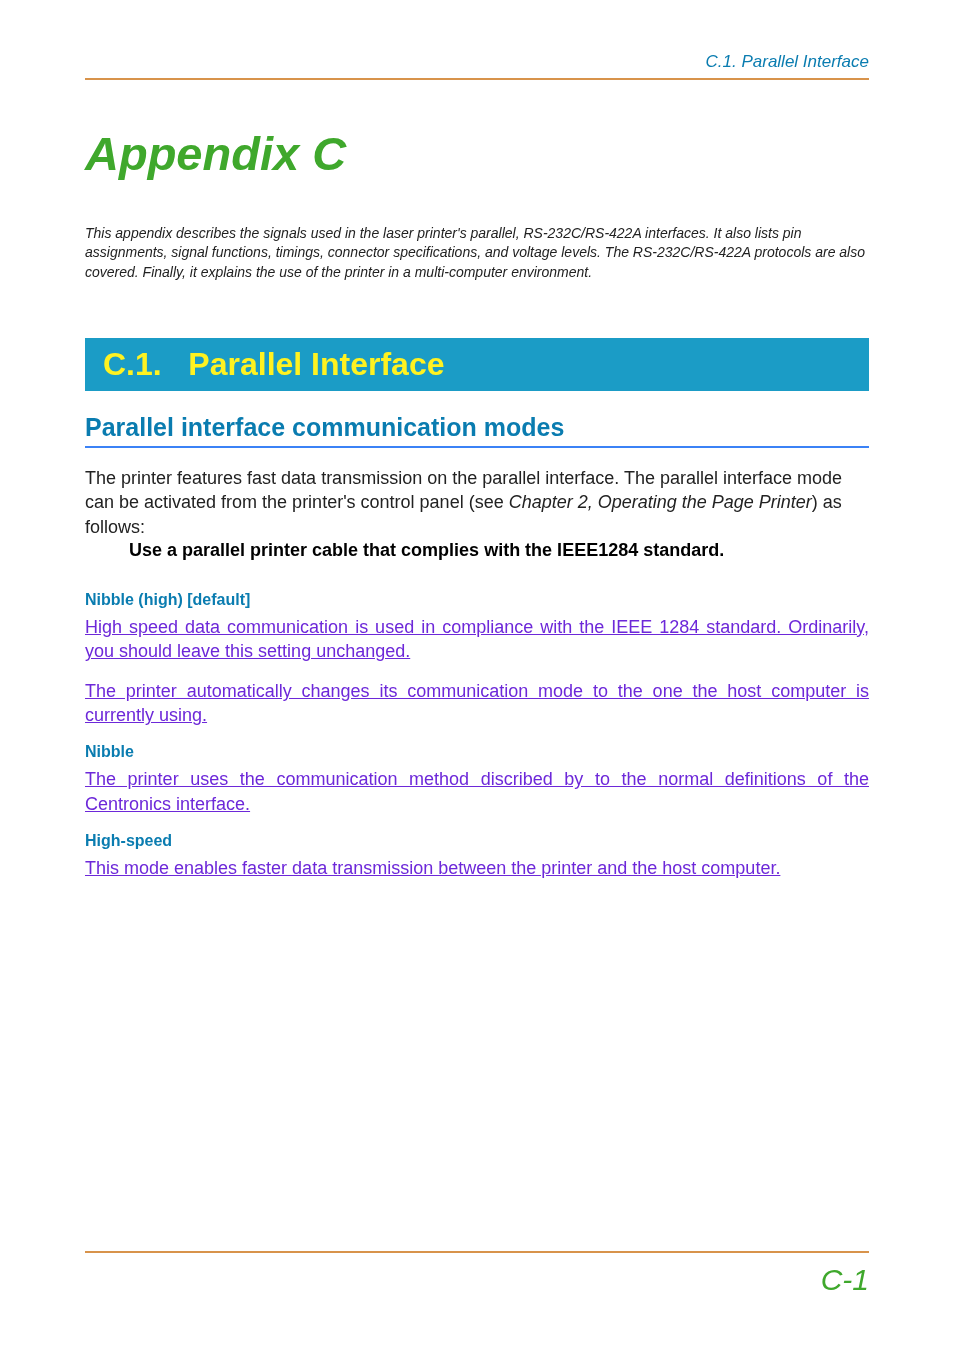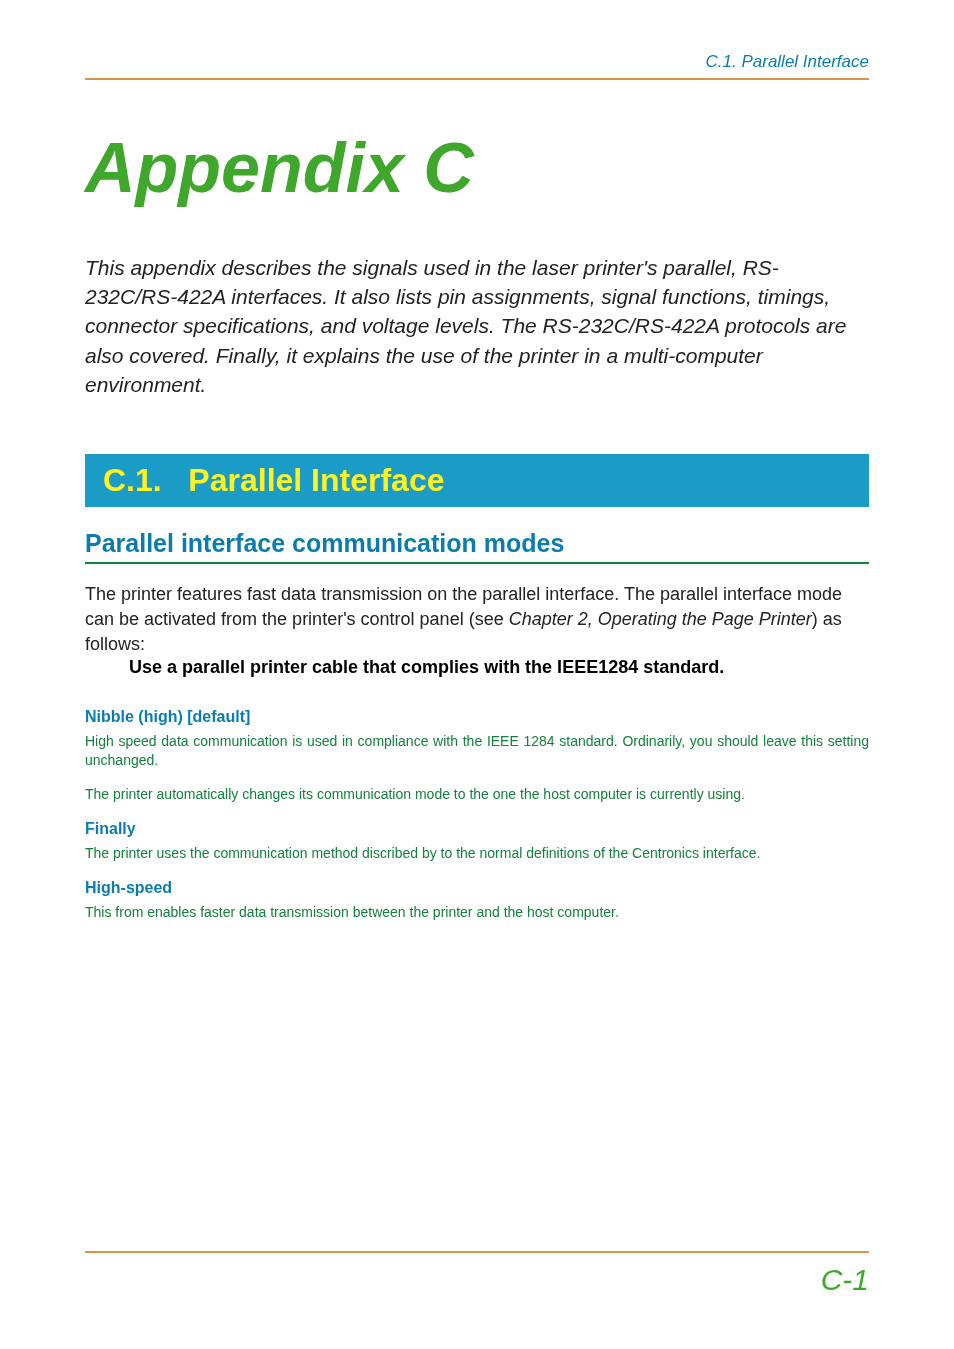--- a/index.html
+++ b/index.html
@@ -21,45 +21,45 @@
       font-size: 17px;
       text-align: right;
       padding-bottom: 6px;
       border-bottom: 2px solid #d8934b;
       margin-bottom: 45px;
     }
     .main-title {
       color: #3fa82c;
       font-style: italic;
       font-weight: 700;
-      font-size: 70px;
+      font-size: 47px;
       line-height: 1.25;
       margin-bottom: 40px;
     }
     .intro-para {
       font-style: italic;
-      font-size: 21px;
+      font-size: 14px;
       line-height: 1.4;
       color: #222;
       margin-bottom: 55px;
     }
     .section-header {
       background: #1b9cc6;
       color: #fff221;
       font-weight: 700;
       font-size: 32px;
       padding: 8px 18px;
       margin-bottom: 22px;
     }
     .subsection-header {
       color: #0a7cb0;
       font-weight: 700;
       font-size: 25px;
       padding-bottom: 4px;
-      border-bottom: 2px solid #15803d;
+      border-bottom: 2px solid #3b82f6;
       margin-bottom: 18px;
     }
     .body-text {
       font-size: 18px;
       line-height: 1.38;
       color: #222;
     }
     .body-text .italic {
       font-style: italic;
     }
@@ -69,25 +69,26 @@
       margin-left: 44px;
       margin-bottom: 30px;
     }
     .mode-title {
       color: #0a7cb0;
       font-weight: 700;
       font-size: 16px;
       margin-bottom: 6px;
     }
     .mode-desc {
-      font-size: 14px;
+      font-size: 18px;
       line-height: 1.34;
-      color: #15803d;
+      color: #6d28d9;
       margin-bottom: 16px;
       text-align: justify;
+      text-decoration: underline;
     }
     .footer-area {
       position: absolute;
       bottom: 52px;
       left: 85px;
       right: 85px;
     }
     .footer-rule {
       border-top: 2px solid #d8934b;
       margin-bottom: 10px;
@@ -126,25 +127,25 @@
 <div>
   <div class="mode-title">Nibble (high) [default]</div>
   <div class="mode-desc">High speed data communication is used in compliance with the IEEE 1284 standard. Ordinarily, you should leave this setting unchanged.</div>
 </div>
 
 <div>
   <div class="mode-desc">The printer automatically changes its communication mode to the one the host computer is currently using.</div>
 </div>
 
 <div>
-  <div class="mode-title">Finally</div>
+  <div class="mode-title">Nibble</div>
   <div class="mode-desc">The printer uses the communication method discribed by to the normal definitions of the Centronics interface.</div>
 </div>
 
 <div>
   <div class="mode-title">High-speed</div>
-  <div class="mode-desc">This from enables faster data transmission between the printer and the host computer.</div>
+  <div class="mode-desc">This mode enables faster data transmission between the printer and the host computer.</div>
 </div>
 
 <div class="footer-area">
   <div class="footer-rule"></div>
   <div class="page-number">C-1</div>
 </div>
 
 </body></html>

